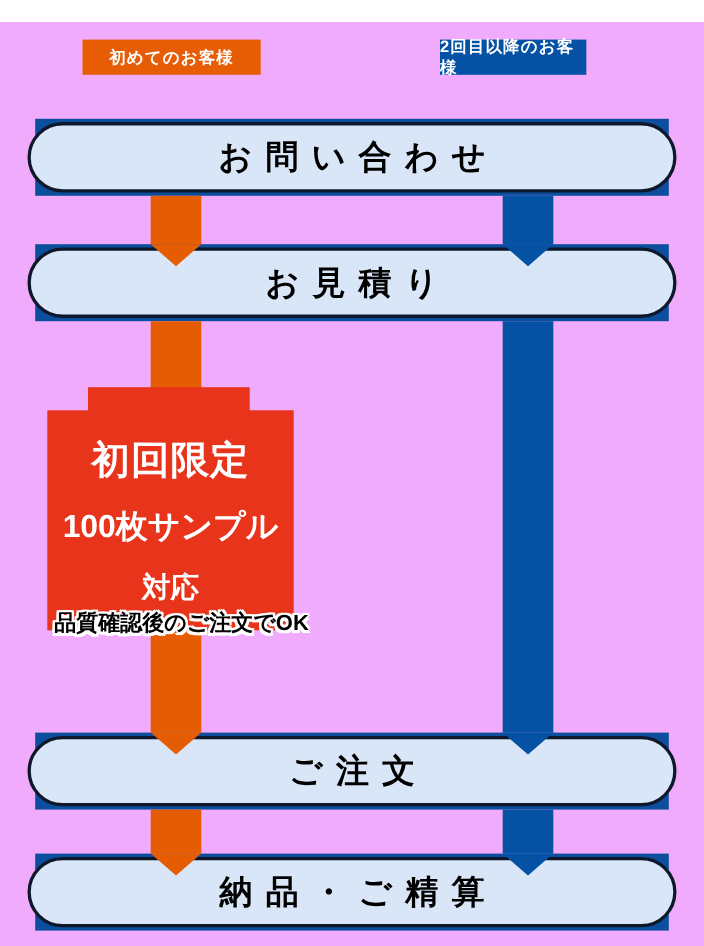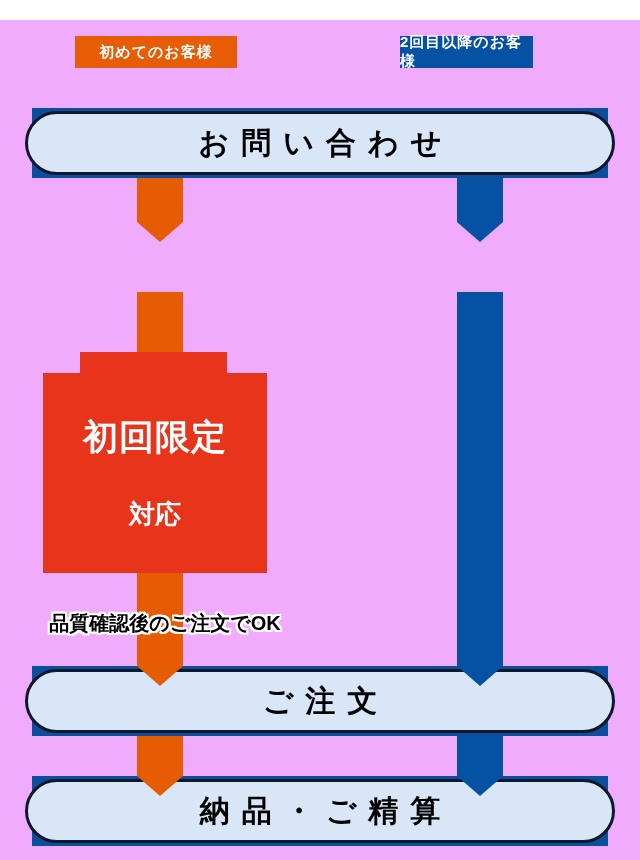--- a/index.html
+++ b/index.html
@@ -40,40 +40,45 @@
     position:absolute;left:0;top:21px;width:224px;height:200px;background:#E8341B;
     display:flex;flex-direction:column;align-items:center;justify-content:space-evenly;
     color:#ffffff;text-align:center;padding:4px 0;box-sizing:border-box;
   }
   .badge-line1{font-size:35px;font-weight:bold;letter-spacing:1px;}
   .badge-line2{font-size:29px;font-weight:bold;}
   .badge-line3{font-size:39px;font-weight:bold;letter-spacing:1px;}
   .badge-line4{font-size:26px;font-weight:bold;text-align:right;}
   
   .caption{
-    position:absolute;left:35px;top:590px;width:260px;z-index:4;text-align:center;
+    position:absolute;left:35px;top:533px;width:260px;z-index:4;text-align:center;
     font-size:20px;font-weight:bold;color:#000000;white-space:nowrap;
     text-shadow:-2px -2px 0 #fff,2px -2px 0 #fff,-2px 2px 0 #fff,2px 2px 0 #fff,
                 -2px 0 0 #fff,2px 0 0 #fff,0 -2px 0 #fff,0 2px 0 #fff;
   }
 </style>
 </head>
 <body>
 
 <div class="canvas">
 
   <div class="toplabel orange">初めてのお客様</div>
   <div class="toplabel blue">2回目以降のお客様</div>
 
   <div class="bar" style="top:88px;">
     <div class="pill">
       <span class="bar-label">お問い合わせ</span>
     </div>
   </div>
 
+  <div class="bar" style="top:202px;">
+    <div class="pill">
+      <span class="bar-label">お見積り</span>
+    </div>
+  </div>
 
   <div class="bar" style="top:646px;">
     <div class="pill">
       <span class="bar-label">ご注文</span>
     </div>
   </div>
 
   <div class="bar" style="top:756px;">
     <div class="pill">
       <span class="bar-label">納品・ご精算</span>
@@ -95,19 +100,20 @@
   <div class="col blue" style="top:272px;height:374px;"></div>
   <div class="tri blue" style="top:646px;"></div>
 
   <div class="col blue" style="top:716px;height:40px;"></div>
   <div class="tri blue" style="top:756px;"></div>
 
   <div class="badge">
     <div class="badge-top"></div>
     <div class="badge-main">
       <div class="badge-line1">初回限定</div>
+      <div class="badge-line2">100枚サンプル</div>
       <div class="badge-line4">対応</div>
     </div>
   </div>
 
   <div class="caption">品質確認後のご注文でOK</div>
 
 </div>
 
 </body></html>

